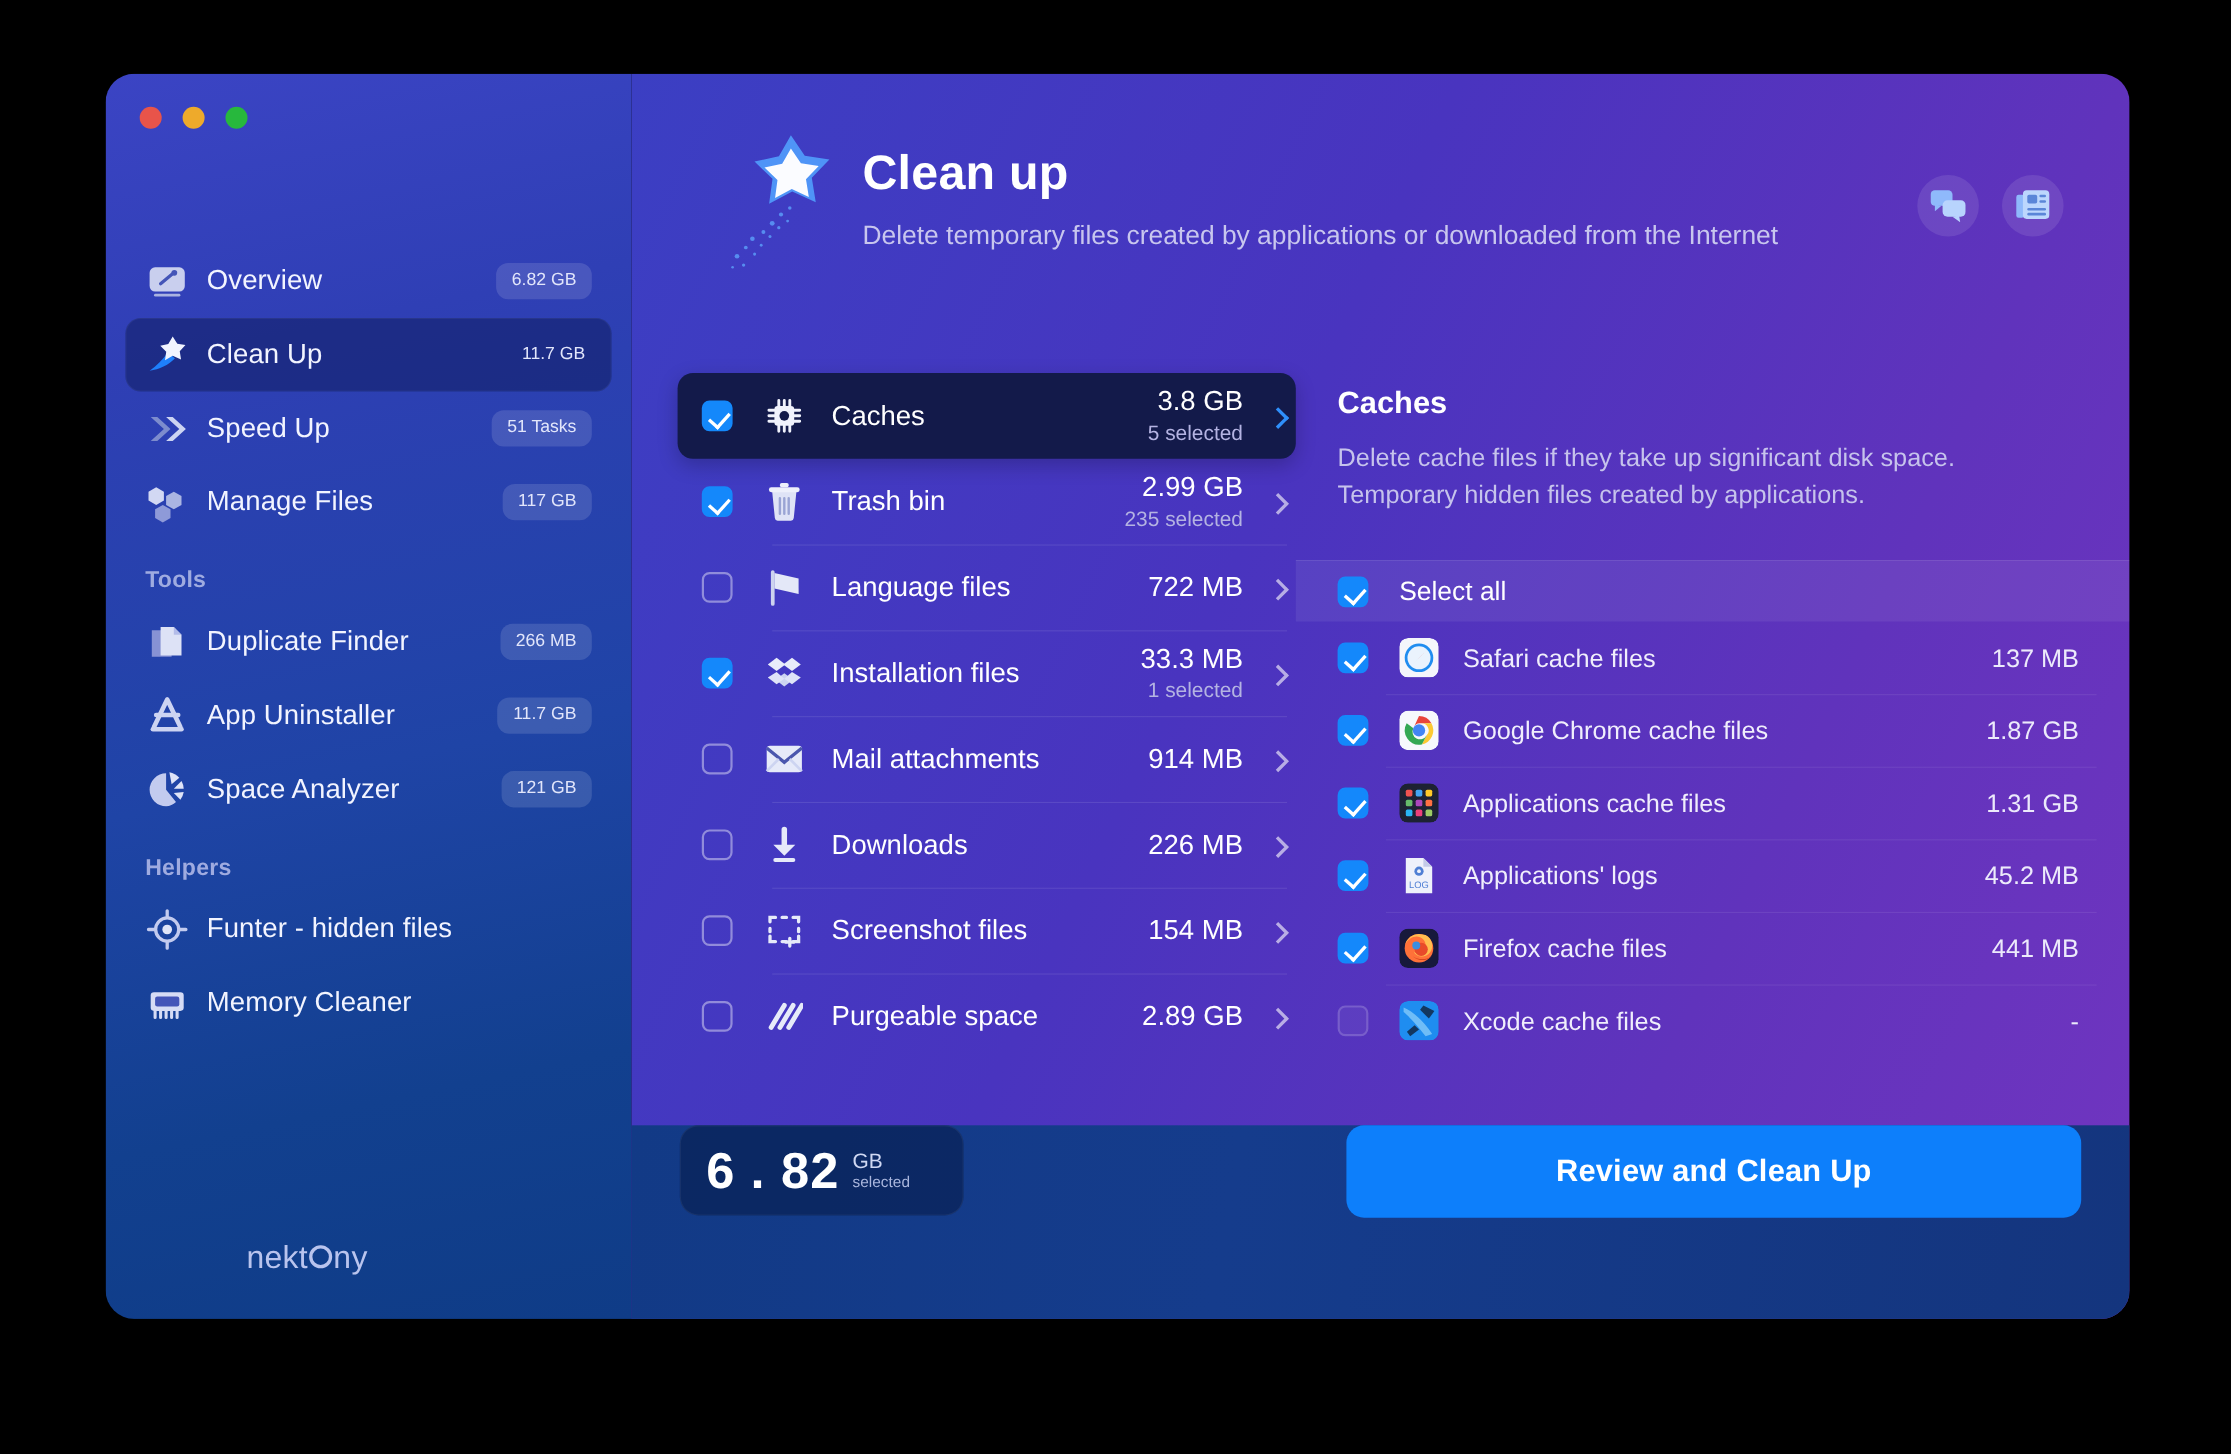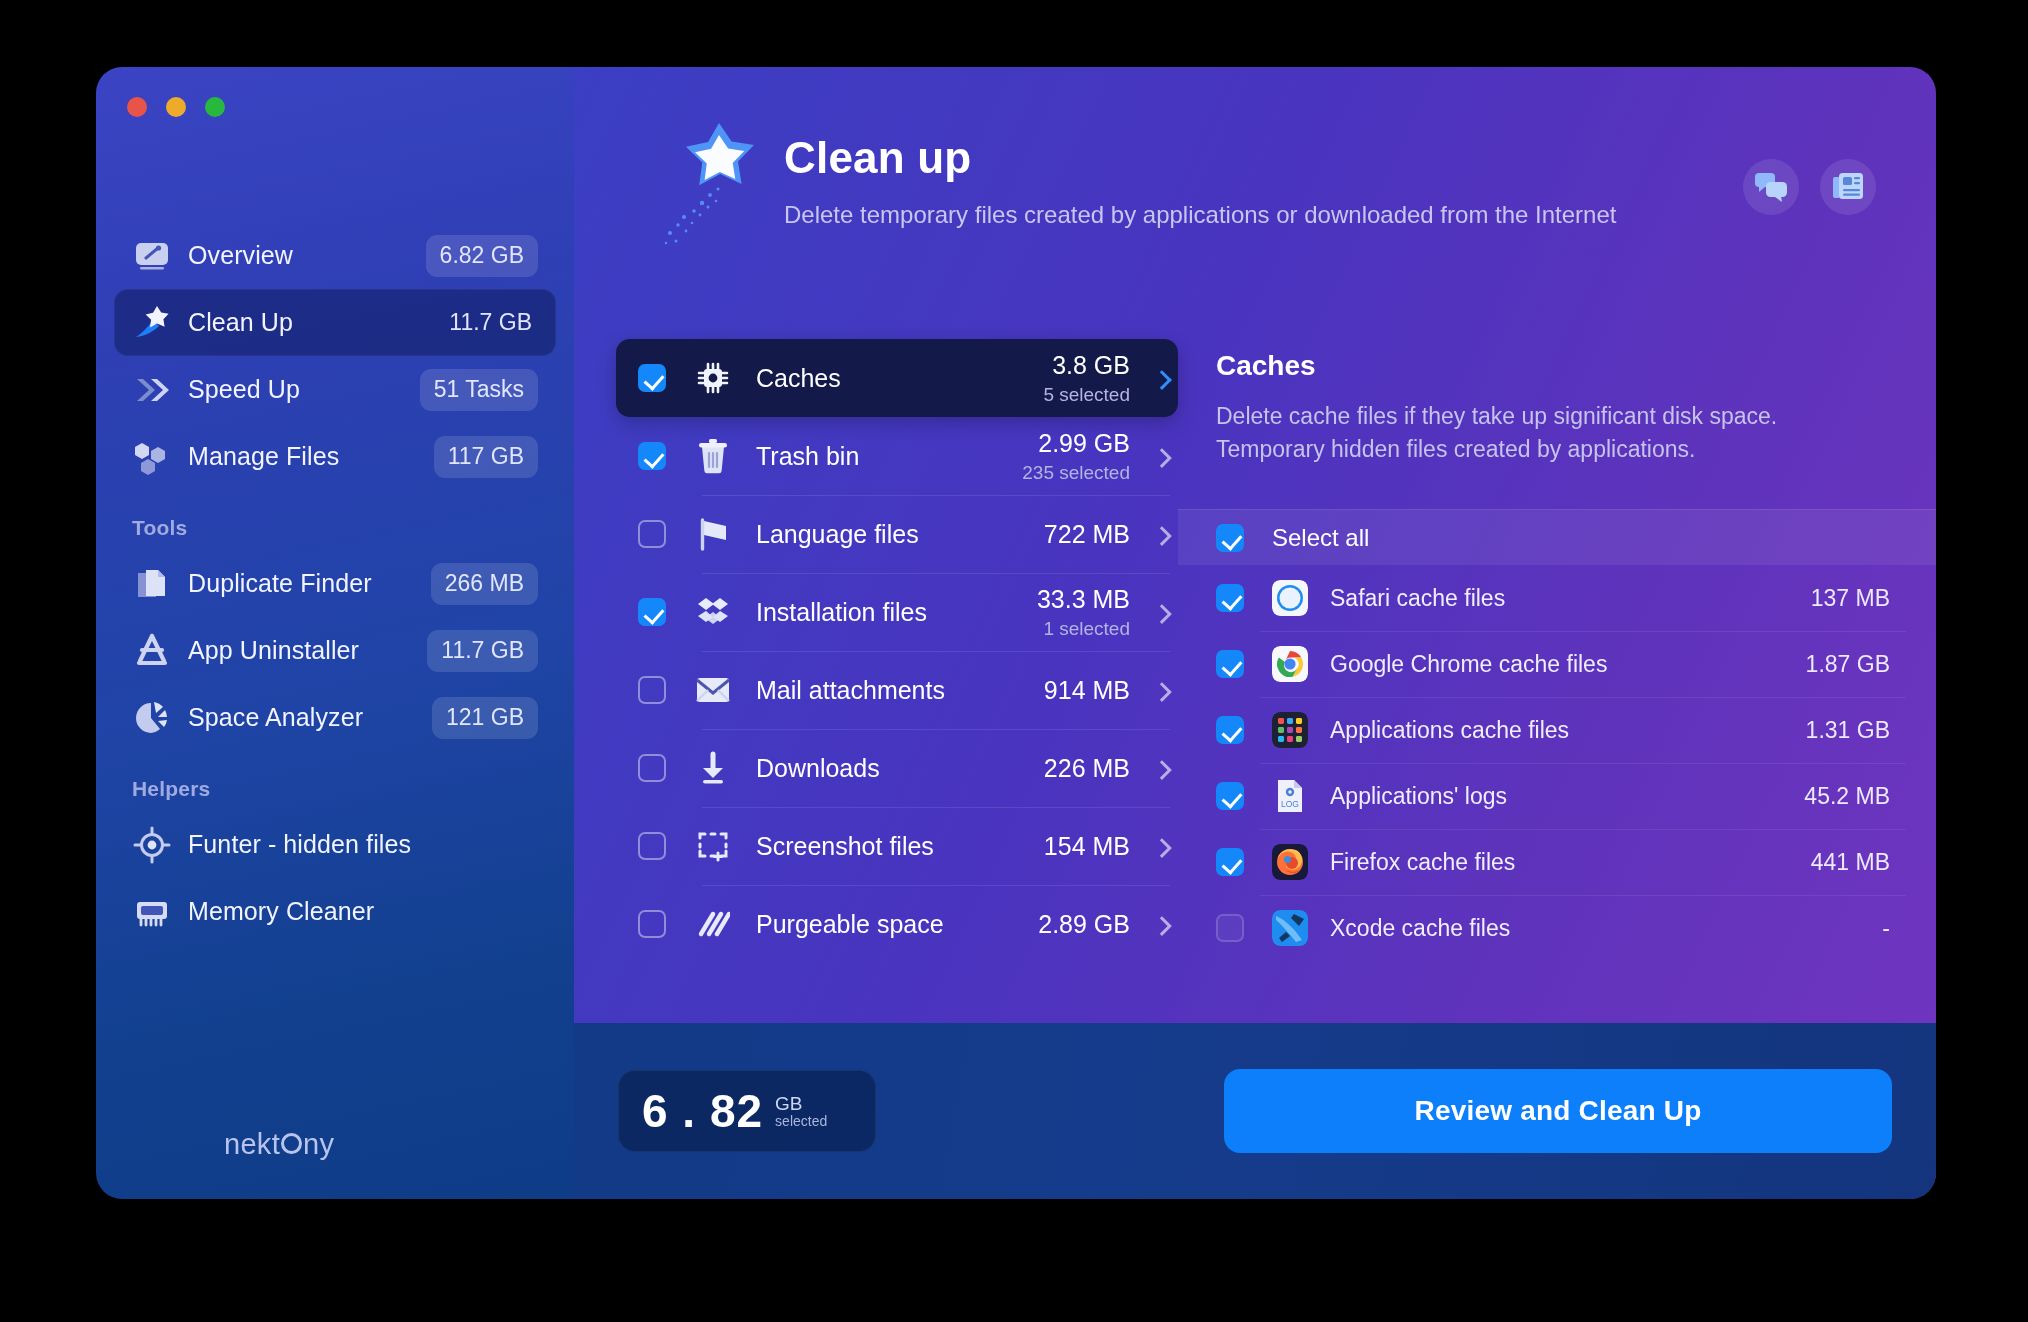--- a/index.html
+++ b/index.html
@@ -63,21 +63,21 @@
   .nav-label {
     font-size: 25px;
     color: #f2f4ff;
     letter-spacing: .1px;
     white-space: nowrap;
   }
   .nav-badge {
     margin-left: auto;
     background: rgba(255,255,255,0.13);
     color: #e2e6fb;
-    font-size: 23px;
+    font-size: 16px;
     padding: 7px 14px 8px;
     border-radius: 11px;
     white-space: nowrap;
     text-align: center;
   }
   .nav-item.active .nav-badge { background: transparent; padding-right: 6px; }
   .sect-title {
     font-size: 21px;
     color: #9fabe0;
     font-weight: bold;
@@ -236,21 +236,21 @@
     display: flex; align-items: center; justify-content: flex-start;
     overflow: hidden;
   }
   .frow .fname { margin-left: 22px; font-size: 23px; color: #f0eefc; }
   .frow .fsize { margin-left: auto; font-size: 23px; color: #eceafb; }
 
   
   #footer {
     height: 176px; flex: 0 0 176px;
     background: linear-gradient(100deg, #123a86 0%, #153c8c 40%, #14357e 100%);
-    display: flex; align-items: center;
+    display: flex; 
     padding: 0 44px 0 44px;
   }
   #size-box {
     width: 258px; height: 82px;
     border-radius: 17px;
     background: rgba(5,26,70,0.55);
     box-shadow: inset 0 0 0 1px rgba(255,255,255,0.06);
     display: flex; align-items: center;
     padding-left: 24px;
   }

